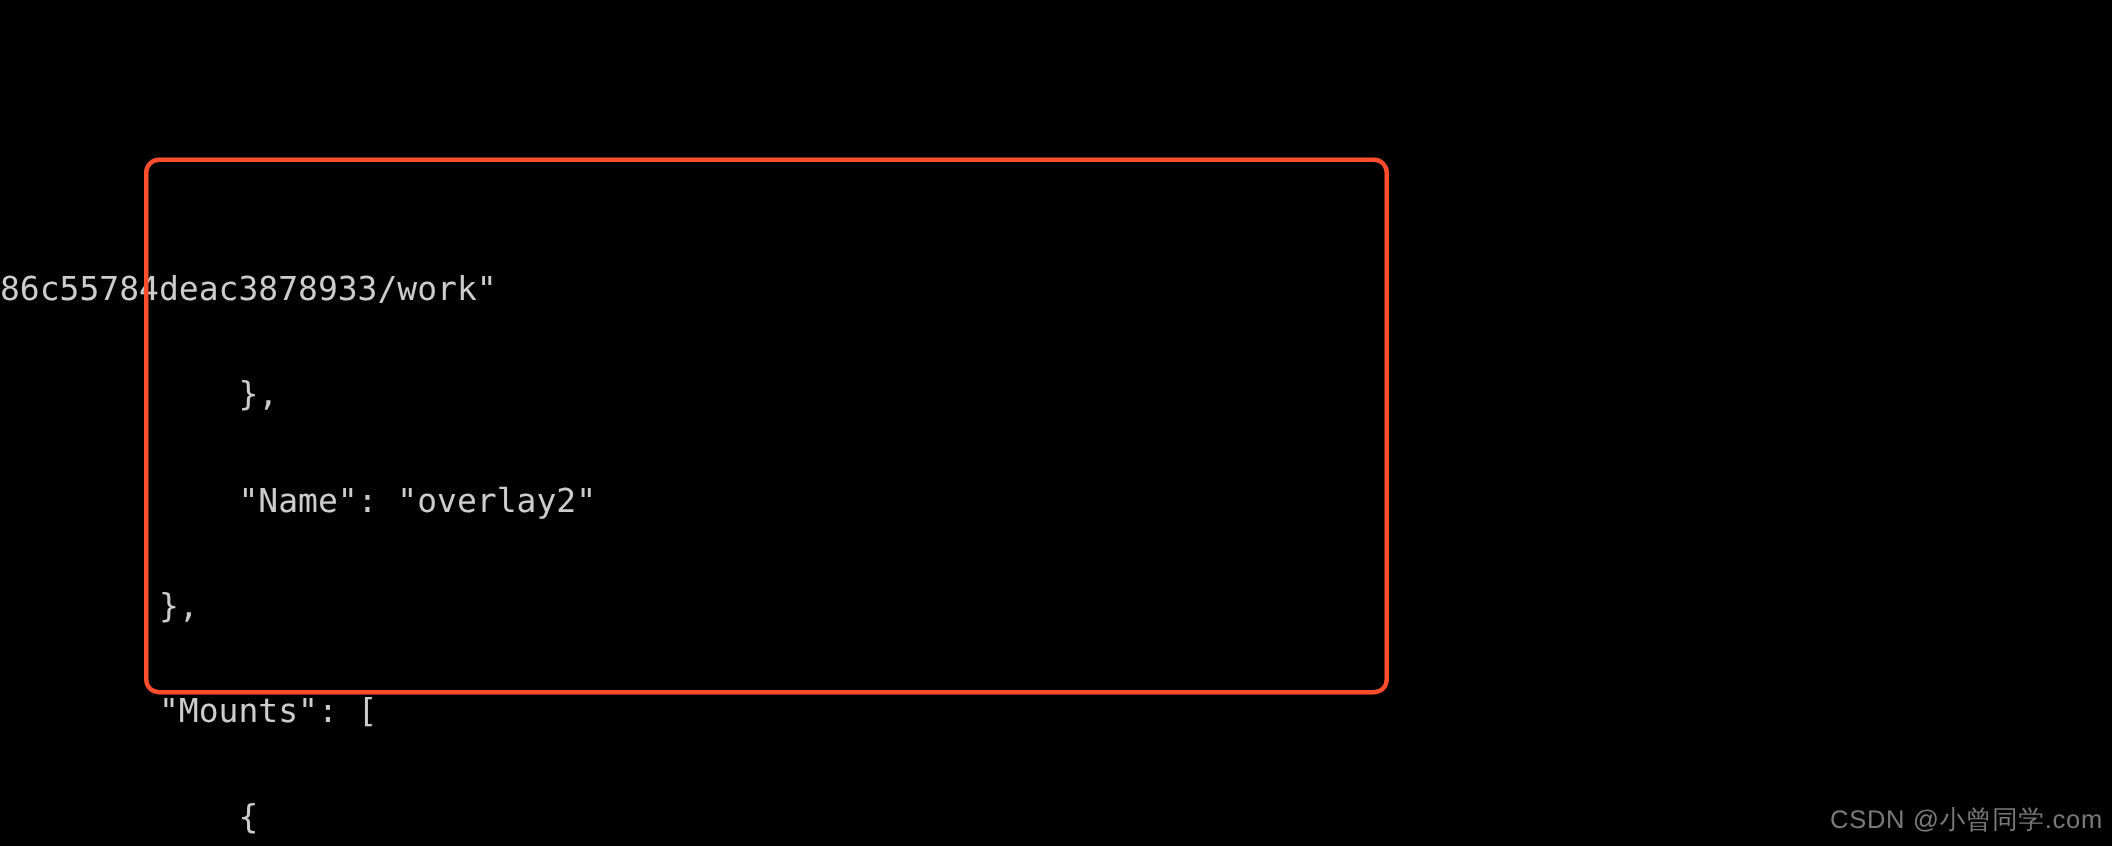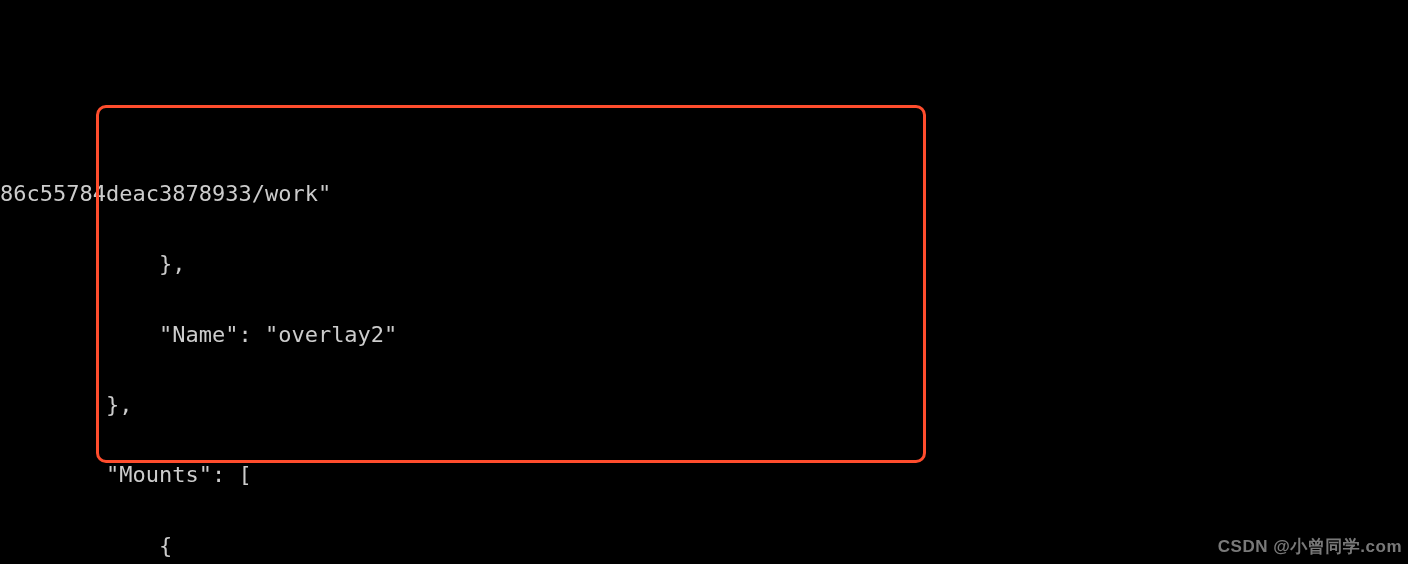--- a/index.html
+++ b/index.html
@@ -30,21 +30,20 @@
       pointer-events: none;
     }
     .watermark {
       position: absolute;
       right: 6px;
       bottom: 4px;
       color: rgba(220,220,220,0.55);
       font-size: 17px;
       font-family: sans-serif;
       letter-spacing: 0.5px;
-      font-weight: bold;
     }
   </style>
 </head>
 <body>
 
 
 
 <div class="code-area">
 <span class="line">86c55784deac3878933/work"</span>
 <span class="line">            },</span>

